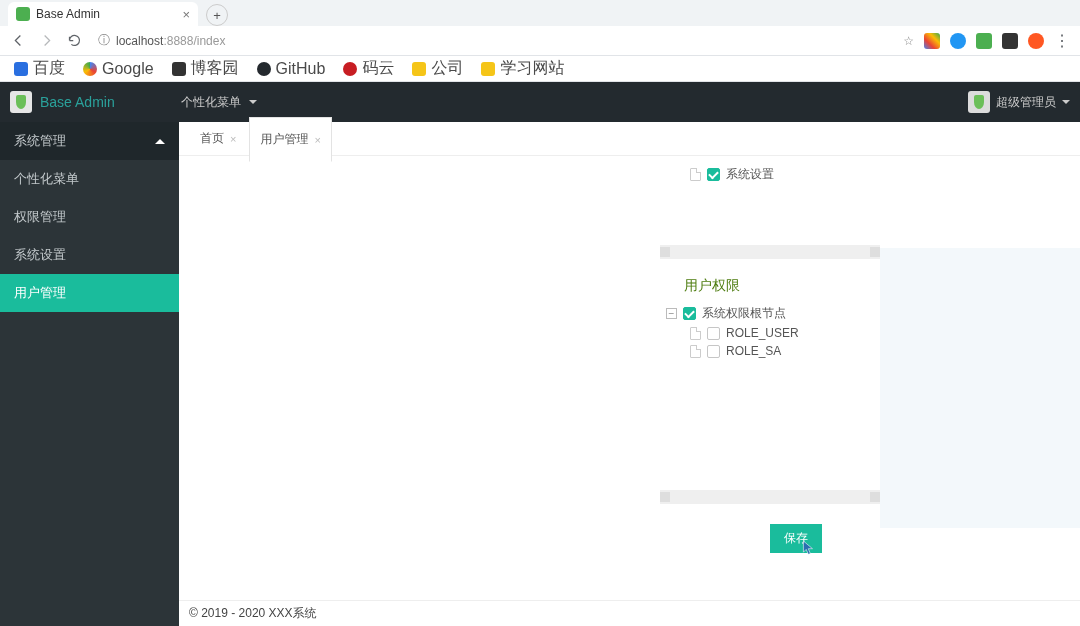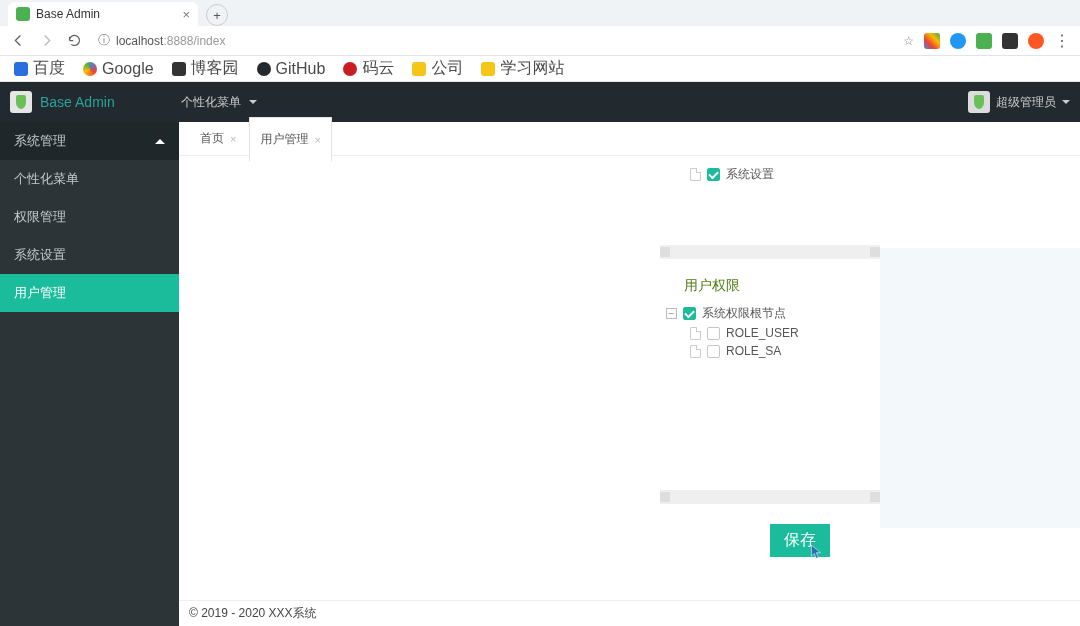--- a/index.html
+++ b/index.html
@@ -65,21 +65,21 @@
   .toggle { width: 11px; height: 11px; border: 1px solid #bbb; display: flex; align-items: center; justify-content: center; font-size: 10px; line-height: 1; color: #888; background:#fff;}
   .file-icon { width: 11px; height: 13px; border: 1px solid #ccc; border-radius: 1px; position: relative; background:#fff;}
   .file-icon::after { content: ""; position: absolute; top: -1px; right: -1px; width: 4px; height: 4px; background: #fff; border-left: 1px solid #ccc; border-bottom: 1px solid #ccc; }
   .chk { width: 13px; height: 13px; border: 1px solid #c6c6c6; border-radius: 2px; background: #fff; display: flex; align-items: center; justify-content: center; }
   .chk.checked { background: #1abc9c; border-color: #1abc9c; }
   .chk.checked::after { content: ""; width: 7px; height: 4px; border-left: 2px solid #fff; border-bottom: 2px solid #fff; transform: rotate(-45deg); margin-top: -2px;}
   .hscroll { height: 14px; background: #efefef; margin: 4px 0 0 0; position: relative; }
   .hscroll::before, .hscroll::after { content: ""; position: absolute; top: 2px; width: 10px; height: 10px; background: #dedede; }
   .hscroll::before { left: 0; }
   .hscroll::after { right: 0; }
-  .save-btn { background: #1abc9c; color: #fff; border: none; padding: 6px 14px; font-size: 16px; margin-top: 20px; margin-left: 110px; position: relative; }
+  .save-btn { background: #1abc9c; color: #fff; border: none; padding: 6px 14px; font-size: 12px; margin-top: 20px; margin-left: 110px; position: relative; }
   .cursor { position: absolute; width: 14px; height: 18px; right: 6px; bottom: -4px; }
   .cursor svg { width: 14px; height: 18px; fill: #2a6fb0; stroke: #fff; stroke-width: 0.8; }
   .upper-tree { padding-top: 8px; }
   .ghost-row { opacity: 0.12; color: #2a6fb0; font-weight: bold; font-size: 14px; padding-left: 4px; margin: 6px 0;}
   .ghost-chip { opacity: 0.15; background: #3b8fbf; border-radius: 3px; height: 16px; width: 90px; margin: 4px 0 4px 12px;}
 </style>
 </head>
 <body>
 
 <div class="browser-chrome">

